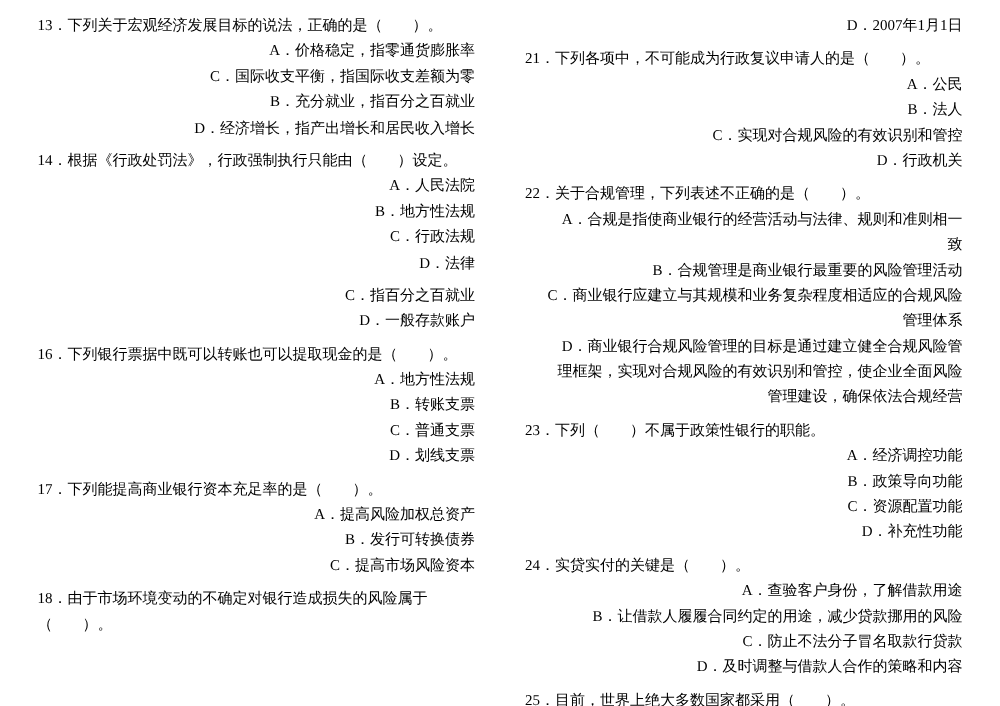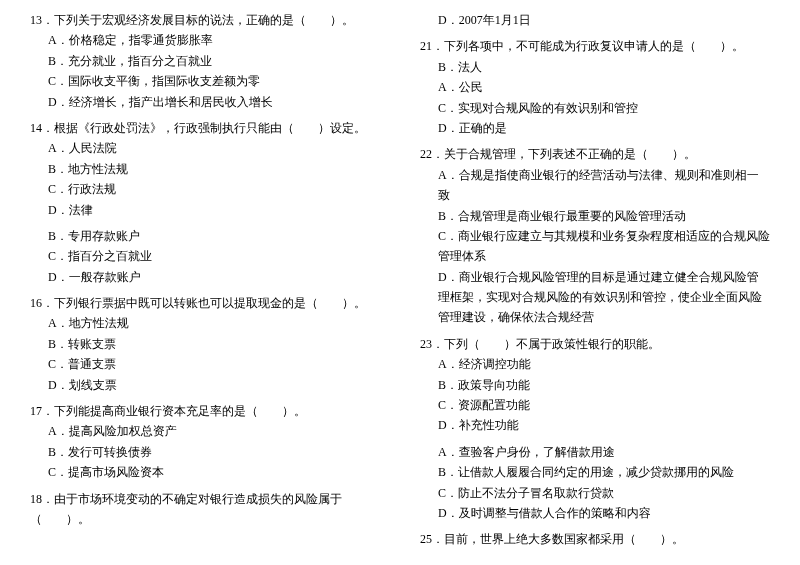--- a/index.html
+++ b/index.html
@@ -33,52 +33,52 @@
       border-right: none;
     }
     .col-right {
       flex: 1;
       padding-left: 10px;
     }
     .option-line {
       font-size: 12px;
       line-height: 1.7;
       padding-left: 18px;
+      text-align: right;
     }
     .q-text {
       font-size: 12px;
       line-height: 1.7;
     }
   </style>
 </head>
 <body>
 
 <div class="page-container">
   <div class="two-col">
 
     <div class="col-left">
 
       <div class="question-block">
         <div class="q-text">13．下列关于宏观经济发展目标的说法，正确的是（　　）。</div>
         <div class="option-line">A．价格稳定，指零通货膨胀率</div>
+        <div class="option-line">C．国际收支平衡，指国际收支差额为零</div>
         <div class="option-line">B．充分就业，指百分之百就业</div>
-        <div class="option-line">C．国际收支平衡，指国际收支差额为零</div>
         <div class="option-line">D．经济增长，指产出增长和居民收入增长</div>
       </div>
 
       <div class="question-block">
         <div class="q-text">14．根据《行政处罚法》，行政强制执行只能由（　　）设定。</div>
         <div class="option-line">A．人民法院</div>
         <div class="option-line">B．地方性法规</div>
         <div class="option-line">C．行政法规</div>
         <div class="option-line">D．法律</div>
       </div>
 
       <div class="question-block">
-        <div class="option-line">B．专用存款账户</div>
         <div class="option-line">C．指百分之百就业</div>
         <div class="option-line">D．一般存款账户</div>
       </div>
 
       <div class="question-block">
         <div class="q-text">16．下列银行票据中既可以转账也可以提取现金的是（　　）。</div>
         <div class="option-line">A．地方性法规</div>
         <div class="option-line">B．转账支票</div>
         <div class="option-line">C．普通支票</div>
         <div class="option-line">D．划线支票</div>
@@ -99,43 +99,44 @@
     </div>
 
     <div class="col-right">
 
       <div class="question-block">
         <div class="option-line">D．2007年1月1日</div>
       </div>
 
       <div class="question-block">
         <div class="q-text">21．下列各项中，不可能成为行政复议申请人的是（　　）。</div>
+        <div class="option-line">A．公民</div>
         <div class="option-line">B．法人</div>
-        <div class="option-line">A．公民</div>
         <div class="option-line">C．实现对合规风险的有效识别和管控</div>
-        <div class="option-line">D．正确的是</div>
+        <div class="option-line">D．行政机关</div>
       </div>
 
       <div class="question-block">
         <div class="q-text">22．关于合规管理，下列表述不正确的是（　　）。</div>
         <div class="option-line">A．合规是指使商业银行的经营活动与法律、规则和准则相一致</div>
         <div class="option-line">B．合规管理是商业银行最重要的风险管理活动</div>
         <div class="option-line">C．商业银行应建立与其规模和业务复杂程度相适应的合规风险管理体系</div>
         <div class="option-line">D．商业银行合规风险管理的目标是通过建立健全合规风险管理框架，实现对合规风险的有效识别和管控，使企业全面风险管理建设，确保依法合规经营</div>
       </div>
 
       <div class="question-block">
         <div class="q-text">23．下列（　　）不属于政策性银行的职能。</div>
         <div class="option-line">A．经济调控功能</div>
         <div class="option-line">B．政策导向功能</div>
         <div class="option-line">C．资源配置功能</div>
         <div class="option-line">D．补充性功能</div>
       </div>
 
       <div class="question-block">
+        <div class="q-text">24．实贷实付的关键是（　　）。</div>
         <div class="option-line">A．查验客户身份，了解借款用途</div>
         <div class="option-line">B．让借款人履履合同约定的用途，减少贷款挪用的风险</div>
         <div class="option-line">C．防止不法分子冒名取款行贷款</div>
         <div class="option-line">D．及时调整与借款人合作的策略和内容</div>
       </div>
 
       <div class="question-block">
         <div class="q-text">25．目前，世界上绝大多数国家都采用（　　）。</div>
 
       </div>

